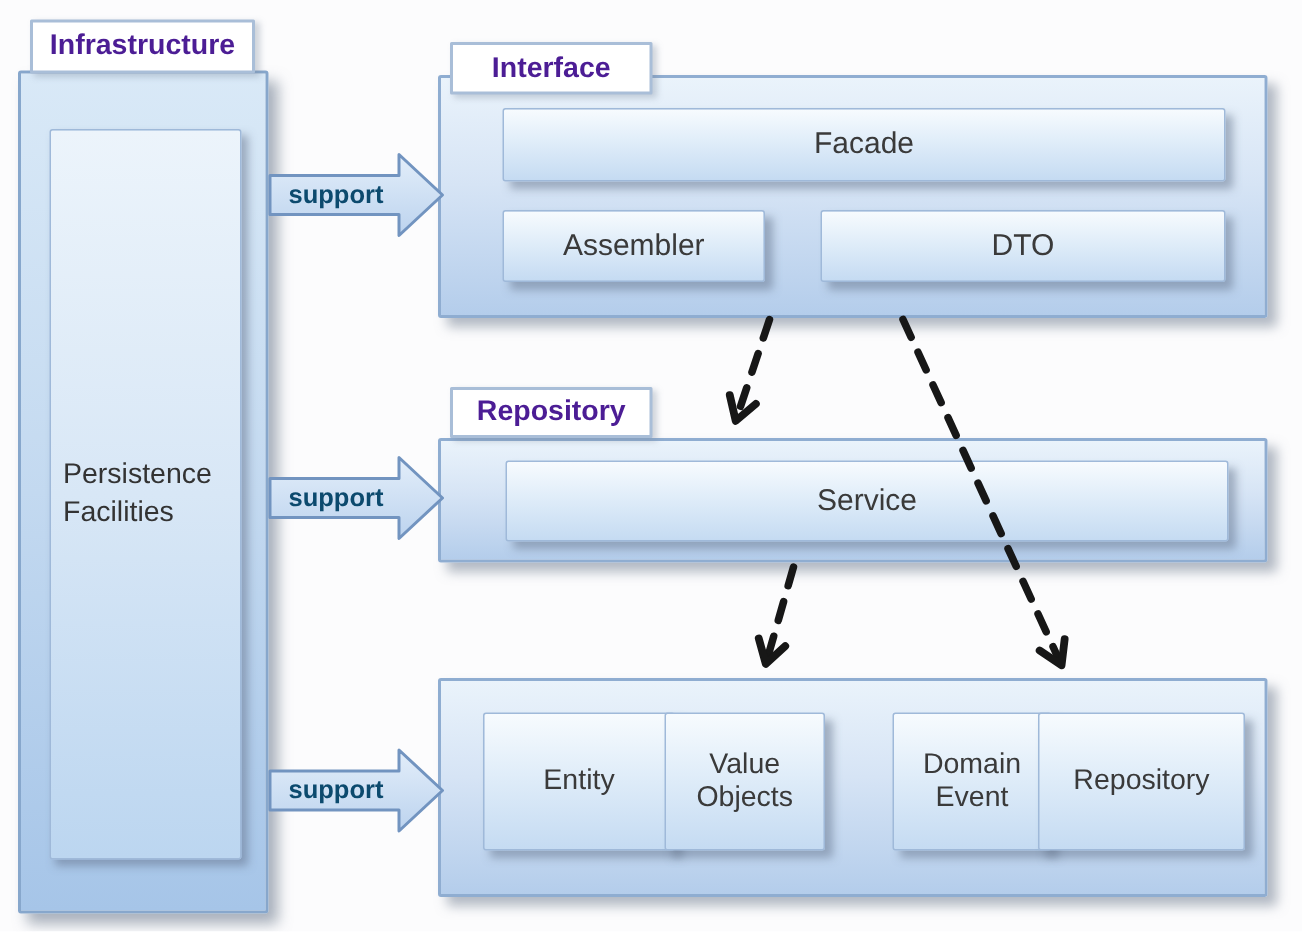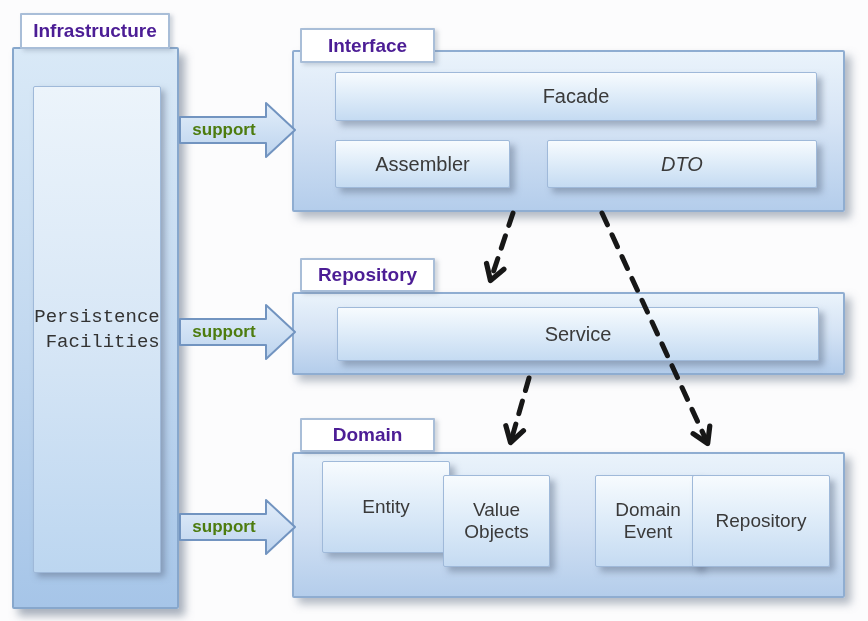--- a/index.html
+++ b/index.html
@@ -40,28 +40,28 @@
     background:linear-gradient(180deg,#d9e9f7 0%,#c3d9f0 50%,#a6c5e8 100%);
     border:2px solid #87a7cc; border-radius:2px;
     box-shadow:6px 7px 9px rgba(100,115,135,.55);
     box-sizing:border-box; z-index:1;
   }
   .infra-inner {
     position:absolute; left:33px; top:86px; width:128px; height:487px;
     background:linear-gradient(180deg,#ecf4fb 0%,#d8e7f6 50%,#bcd6f0 100%);
     border:1px solid #9fb9d9; border-radius:2px;
     box-shadow:4px 4px 6px rgba(95,110,135,.5);
-    display:flex; align-items:center; justify-content:center; text-align:right;
+    display:flex; align-items:center; justify-content:center; text-align:left;
     font-size:19px; color:#333; line-height:1.3;
-    box-sizing:border-box; z-index:2; padding:0 8px;font-family:Liberation Mono, monospace;
+    box-sizing:border-box; z-index:2; padding:0 8px;
   }
   .overlay { position:absolute; left:0; top:0; z-index:5; pointer-events:none; }
   .support-label {
     position:absolute; left:182px; width:84px; height:22px; line-height:22px;
-    text-align:center; font-size:17px; font-weight:600; color:#4d7c0f;
+    text-align:center; font-size:17px; font-weight:600; color:#0c4a6e;
     z-index:6;
   }
   .group { position:absolute; inset:0; }
 </style>
 </head>
 <body>
 
 <div class="canvas">
 
   <div class="group">
@@ -74,37 +74,34 @@
     </div>
   </div>
 
   <div class="group">
     <div class="tab" style="left:300px; top:28px; width:135px; height:35px;">
       <span>Interface</span>
     </div>
     <div class="container" style="left:292px; top:50px; width:553px; height:162px;"></div>
     <div class="bar" style="left:335px; top:140px; width:175px; height:48px;">Assembler</div>
     <div class="bar" style="left:335px; top:72px; width:482px; height:49px;">Facade</div>
-    <div class="bar" style="left:547px; top:140px; width:270px; height:48px;font-style:italic;">DTO</div>
+    <div class="bar" style="left:547px; top:140px; width:270px; height:48px;">DTO</div>
   </div>
 
   <div class="group">
     <div class="tab" style="left:300px; top:258px; width:135px; height:34px;">
       <span>Repository</span>
     </div>
     <div class="container" style="left:292px; top:292px; width:553px; height:83px;"></div>
     <div class="bar" style="left:337px; top:307px; width:482px; height:54px;">Service</div>
   </div>
 
   <div class="group">
-    <div class="tab" style="left:300px; top:418px; width:135px; height:34px;">
-      <span>Domain</span>
-    </div>
     <div class="container" style="left:292px; top:452px; width:553px; height:146px;"></div>
-    <div class="bar" style="left:322px; top:461px; width:128px; height:92px; font-size:19px;">Entity</div>
+    <div class="bar" style="left:322px; top:475px; width:128px; height:92px; font-size:19px;">Entity</div>
     <div class="bar" style="left:443px; top:475px; width:107px; height:92px; font-size:19px; padding:16px 14px;">Value Objects</div>
     <div class="bar" style="left:595px; top:475px; width:106px; height:92px; font-size:19px; padding:0 28px;">Domain Event</div>
     <div class="bar" style="left:692px; top:475px; width:138px; height:92px; font-size:19px;">Repository</div>
   </div>
 
   <svg class="overlay" width="868" height="621" viewBox="0 0 868 621">
     <defs>
       <marker id="vhead" viewBox="0 0 6 6" refX="4.2" refY="3" markerWidth="5" markerHeight="5" orient="auto" markerUnits="strokeWidth">
         <path d="M1,0.8 L4.6,3 L1,5.2" fill="none" stroke="#171717" stroke-width="1.25" stroke-linecap="round" stroke-linejoin="round"></path>
       </marker>

